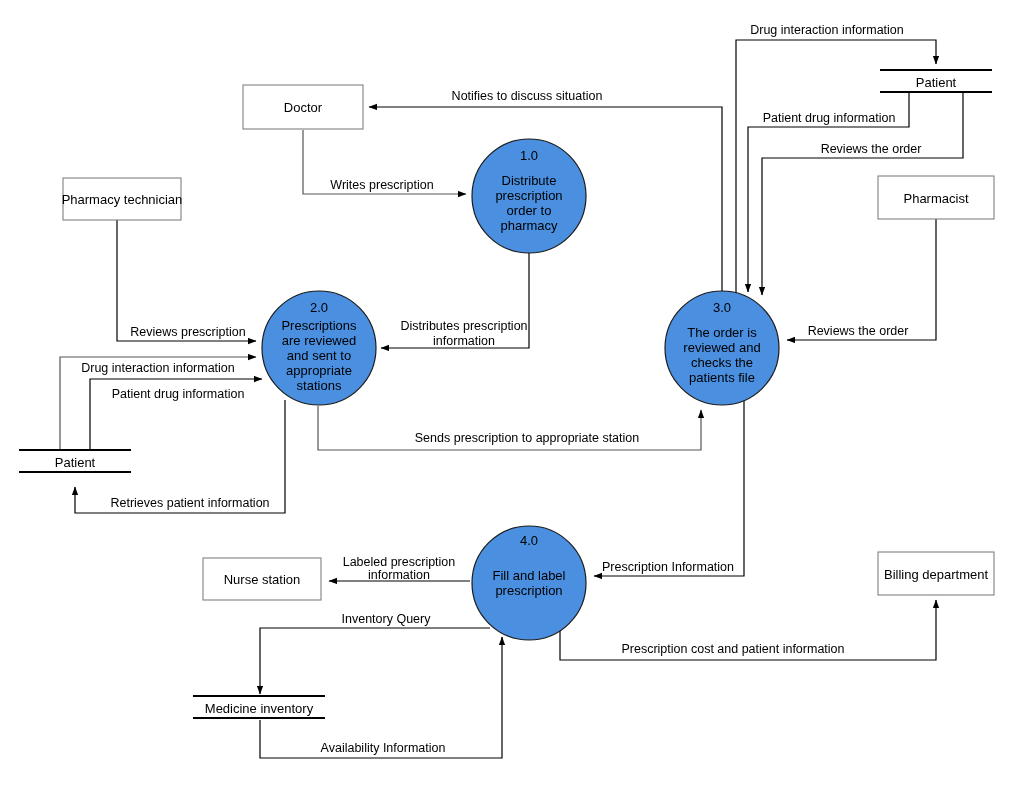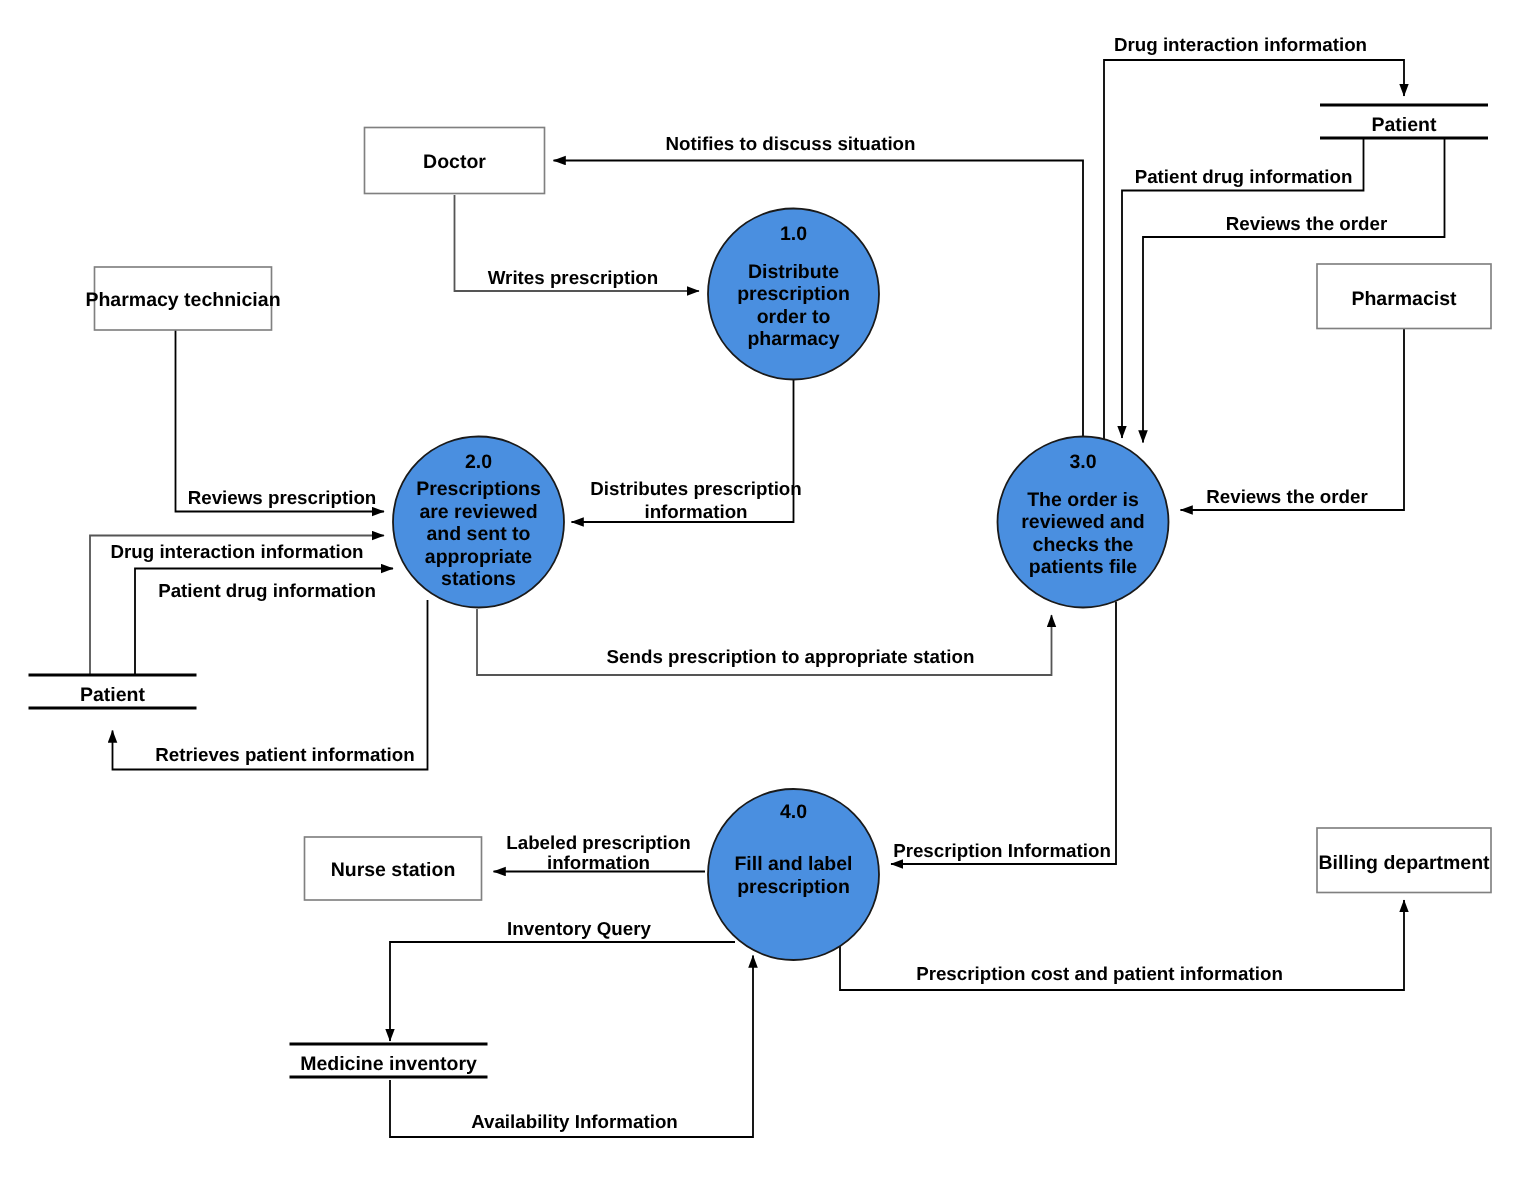--- a/index.html
+++ b/index.html
@@ -7,21 +7,20 @@
     padding: 0;
     background: #ffffff;
   }
   #diagram-root {
     position: relative;
     width: 1024px;
     height: 794px;
     background: #ffffff;
     font-family: "Liberation Sans", sans-serif;
     overflow: hidden;
-    font-weight: bold;
   }
   svg#dfd {
     display: block;
     width: 1024px;
     height: 794px;
   }
   .flow-line {
     fill: none;
     stroke: #000000;
     stroke-width: 1.2;

